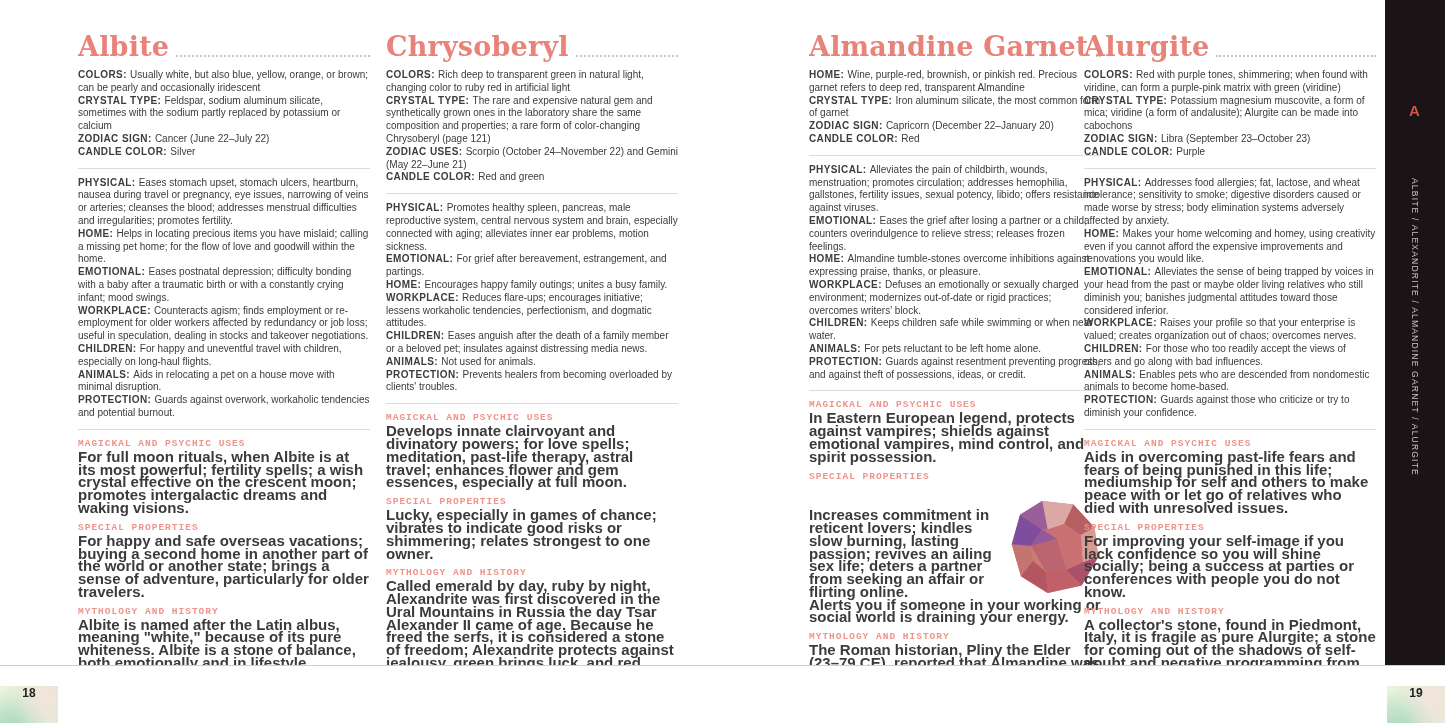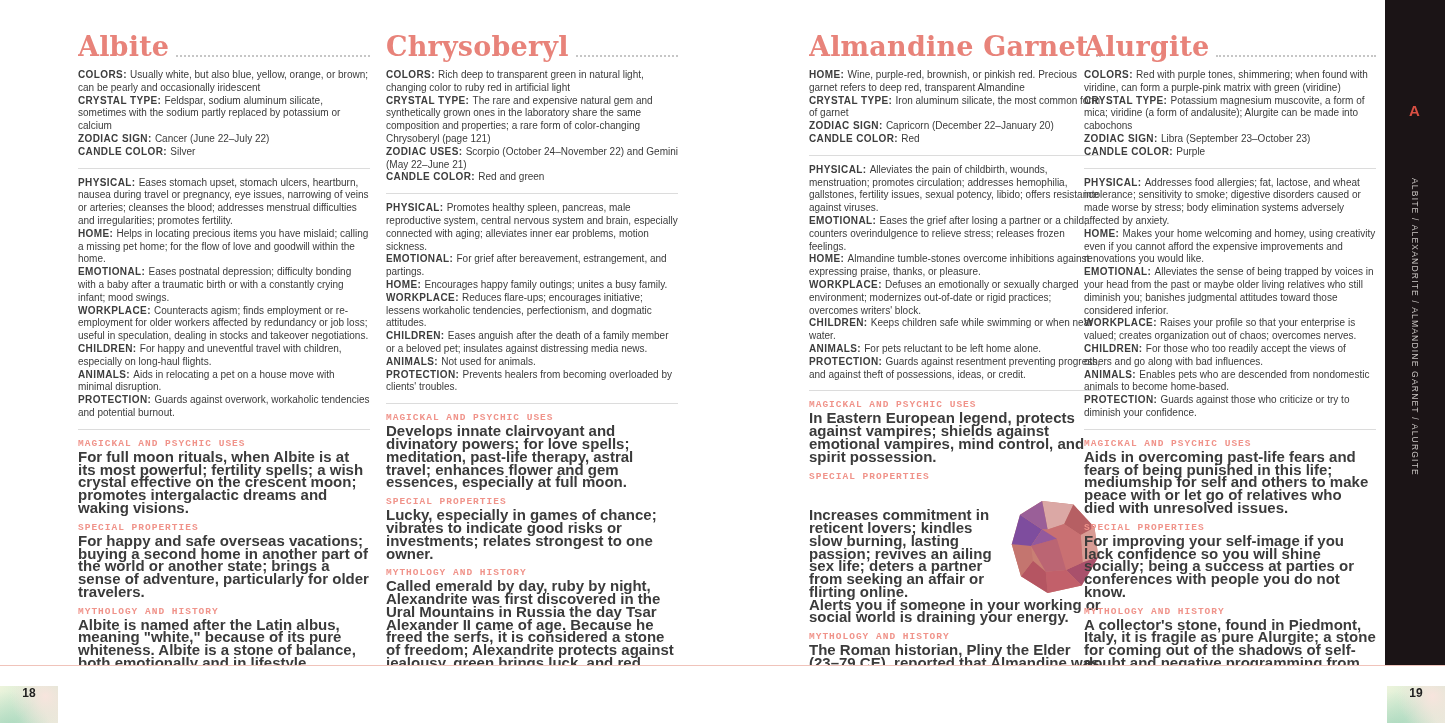--- a/index.html
+++ b/index.html
@@ -114,21 +114,21 @@
           <p class="item"><span class="lbl">HOME: </span>Encourages happy family outings; unites a busy family.</p>
           <p class="item"><span class="lbl">WORKPLACE: </span>Reduces flare-ups; encourages initiative; lessens workaholic tendencies, perfectionism, and dogmatic attitudes.</p>
           <p class="item"><span class="lbl">CHILDREN: </span>Eases anguish after the death of a family member or a beloved pet; insulates against distressing media news.</p>
           <p class="item"><span class="lbl">ANIMALS: </span>Not used for animals.</p>
           <p class="item"><span class="lbl">PROTECTION: </span>Prevents healers from becoming overloaded by clients' troubles.</p>
         </div>
         <hr class="rule">
         <h3 class="sec-heading">MAGICKAL AND PSYCHIC USES</h3>
         <p class="sec-text">Develops innate clairvoyant and divinatory powers; for love spells; meditation, past-life therapy, astral travel; enhances flower and gem essences, especially at full moon.</p>
         <h3 class="sec-heading">SPECIAL PROPERTIES</h3>
-        <p class="sec-text">Lucky, especially in games of chance; vibrates to indicate good risks or investments; relates strongest to one owner.</p>
+        <p class="sec-text">Lucky, especially in games of chance; vibrates to indicate good risks or shimmering; relates strongest to one owner.</p>
         <h3 class="sec-heading">MYTHOLOGY AND HISTORY</h3>
         <p class="sec-text">Called emerald by day, ruby by night, Alexandrite was first discovered in the Ural Mountains in Russia the day Tsar Alexander II came of age. Because he freed the serfs, it is considered a stone of freedom; Alexandrite protects against jealousy, green brings luck, and red lasting love.</p>
       </section>
       <section class="entry col-2">
         <div class="title-row">
           <h2 class="entry-title">Almandine Garnet</h2>
           <span class="leader"></span>
         </div>
         <div class="facts">
           <p class="item"><span class="lbl">HOME: </span>Wine, purple-red, brownish, or pinkish red. Precious garnet refers to deep red, transparent Almandine</p>

